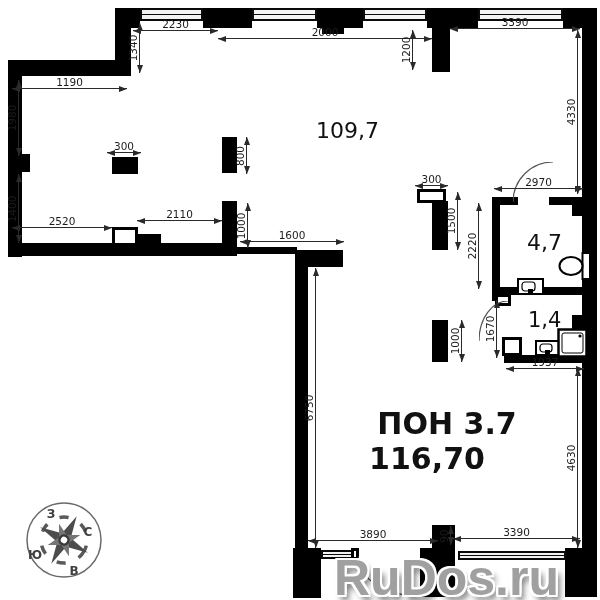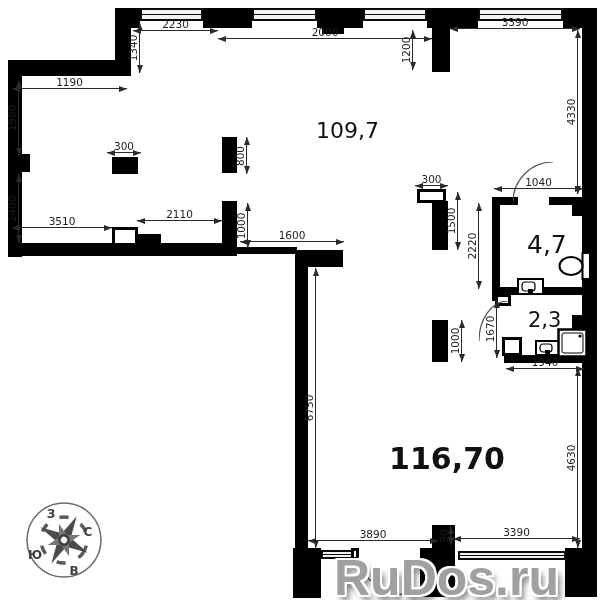--- a/index.html
+++ b/index.html
@@ -132,36 +132,36 @@
   <div class="dim h" style="left:450px;top:28px;width:130px">
       <span>3390</span>
     </div>
   <div class="dim h" style="left:12px;top:88px;width:115px">
       <span>1190</span>
     </div>
   <div class="dim h" style="left:107px;top:152px;width:34px">
       <span>300</span>
     </div>
   <div class="dim h" style="left:12px;top:227px;width:100px">
-      <span>3510</span>
+      <span>2520</span>
     </div>
   <div class="dim h" style="left:137px;top:220px;width:85px">
       <span>2110</span>
     </div>
   <div class="dim h" style="left:240px;top:241px;width:104px">
       <span>1600</span>
     </div>
   <div class="dim h" style="left:415px;top:185px;width:33px">
       <span>300</span>
     </div>
   <div class="dim h" style="left:494px;top:188px;width:89px">
-      <span>1040</span>
+      <span>2970</span>
     </div>
   <div class="dim h" style="left:506px;top:368px;width:78px">
-      <span>1940</span>
+      <span>1937</span>
     </div>
   <div class="dim h" style="left:308px;top:540px;width:130px">
       <span>3890</span>
     </div>
   <div class="dim h" style="left:453px;top:538px;width:127px">
       <span>3390</span>
     </div>
 
   <div class="dim v" style="left:139px;top:23px;height:50px">
       <span>1340</span>
@@ -200,23 +200,24 @@
       <span>6750</span>
     </div>
   <div class="dim v" style="left:577px;top:368px;height:180px">
       <span>4630</span>
     </div>
   <div class="dim v" style="left:450px;top:526px;height:19px">
       <span>90</span>
     </div>
 
   <div class="room" style="left:316px;top:118px;font-size:22px">109,7</div>
-  <div class="room" style="left:527px;top:230px;font-size:25px">4,7</div>
-  <div class="room" style="left:528px;top:308px;font-size:21px">2,3</div>
-  <div class="title-block" style="left:342px;top:441px;font-size:30px">116,70</div>
+  <div class="room" style="left:527px;top:230px;font-size:22px">4,7</div>
+  <div class="room" style="left:528px;top:308px;font-size:21px">1,4</div>
+  <div class="title-block" style="left:342px;top:406px;font-size:30px">ПОН 3.7</div>
+  <div class="title-block" style="left:322px;top:441px;font-size:30px">116,70</div>
 
   <svg class="compass" width="92" height="94">
     <circle cx="46" cy="47" r="37" fill="#fff" stroke="#6a6a6a" stroke-width="1.5"></circle>
     <g transform="rotate(28 46 47)">
       <circle cx="46" cy="47" r="23" fill="none" stroke="#5a5a5a" stroke-width="3.5" stroke-dasharray="9 14"></circle>
       <path d="M46 20 L51 42 L73 47 L51 52 L46 74 L41 52 L19 47 L41 42 Z" fill="#4c4c4c"></path>
       <path d="M46 30 L50 43 L63 47 L50 51 L46 64 L42 51 L29 47 L42 43 Z" fill="#767676" transform="rotate(45 46 47)"></path>
       <circle cx="46" cy="47" r="4.5" fill="#fff" stroke="#3a3a3a" stroke-width="2.5"></circle>
     </g>
     <text x="33" y="25" font-size="12" font-weight="bold" fill="#3f3f3f" text-anchor="middle">З</text>

